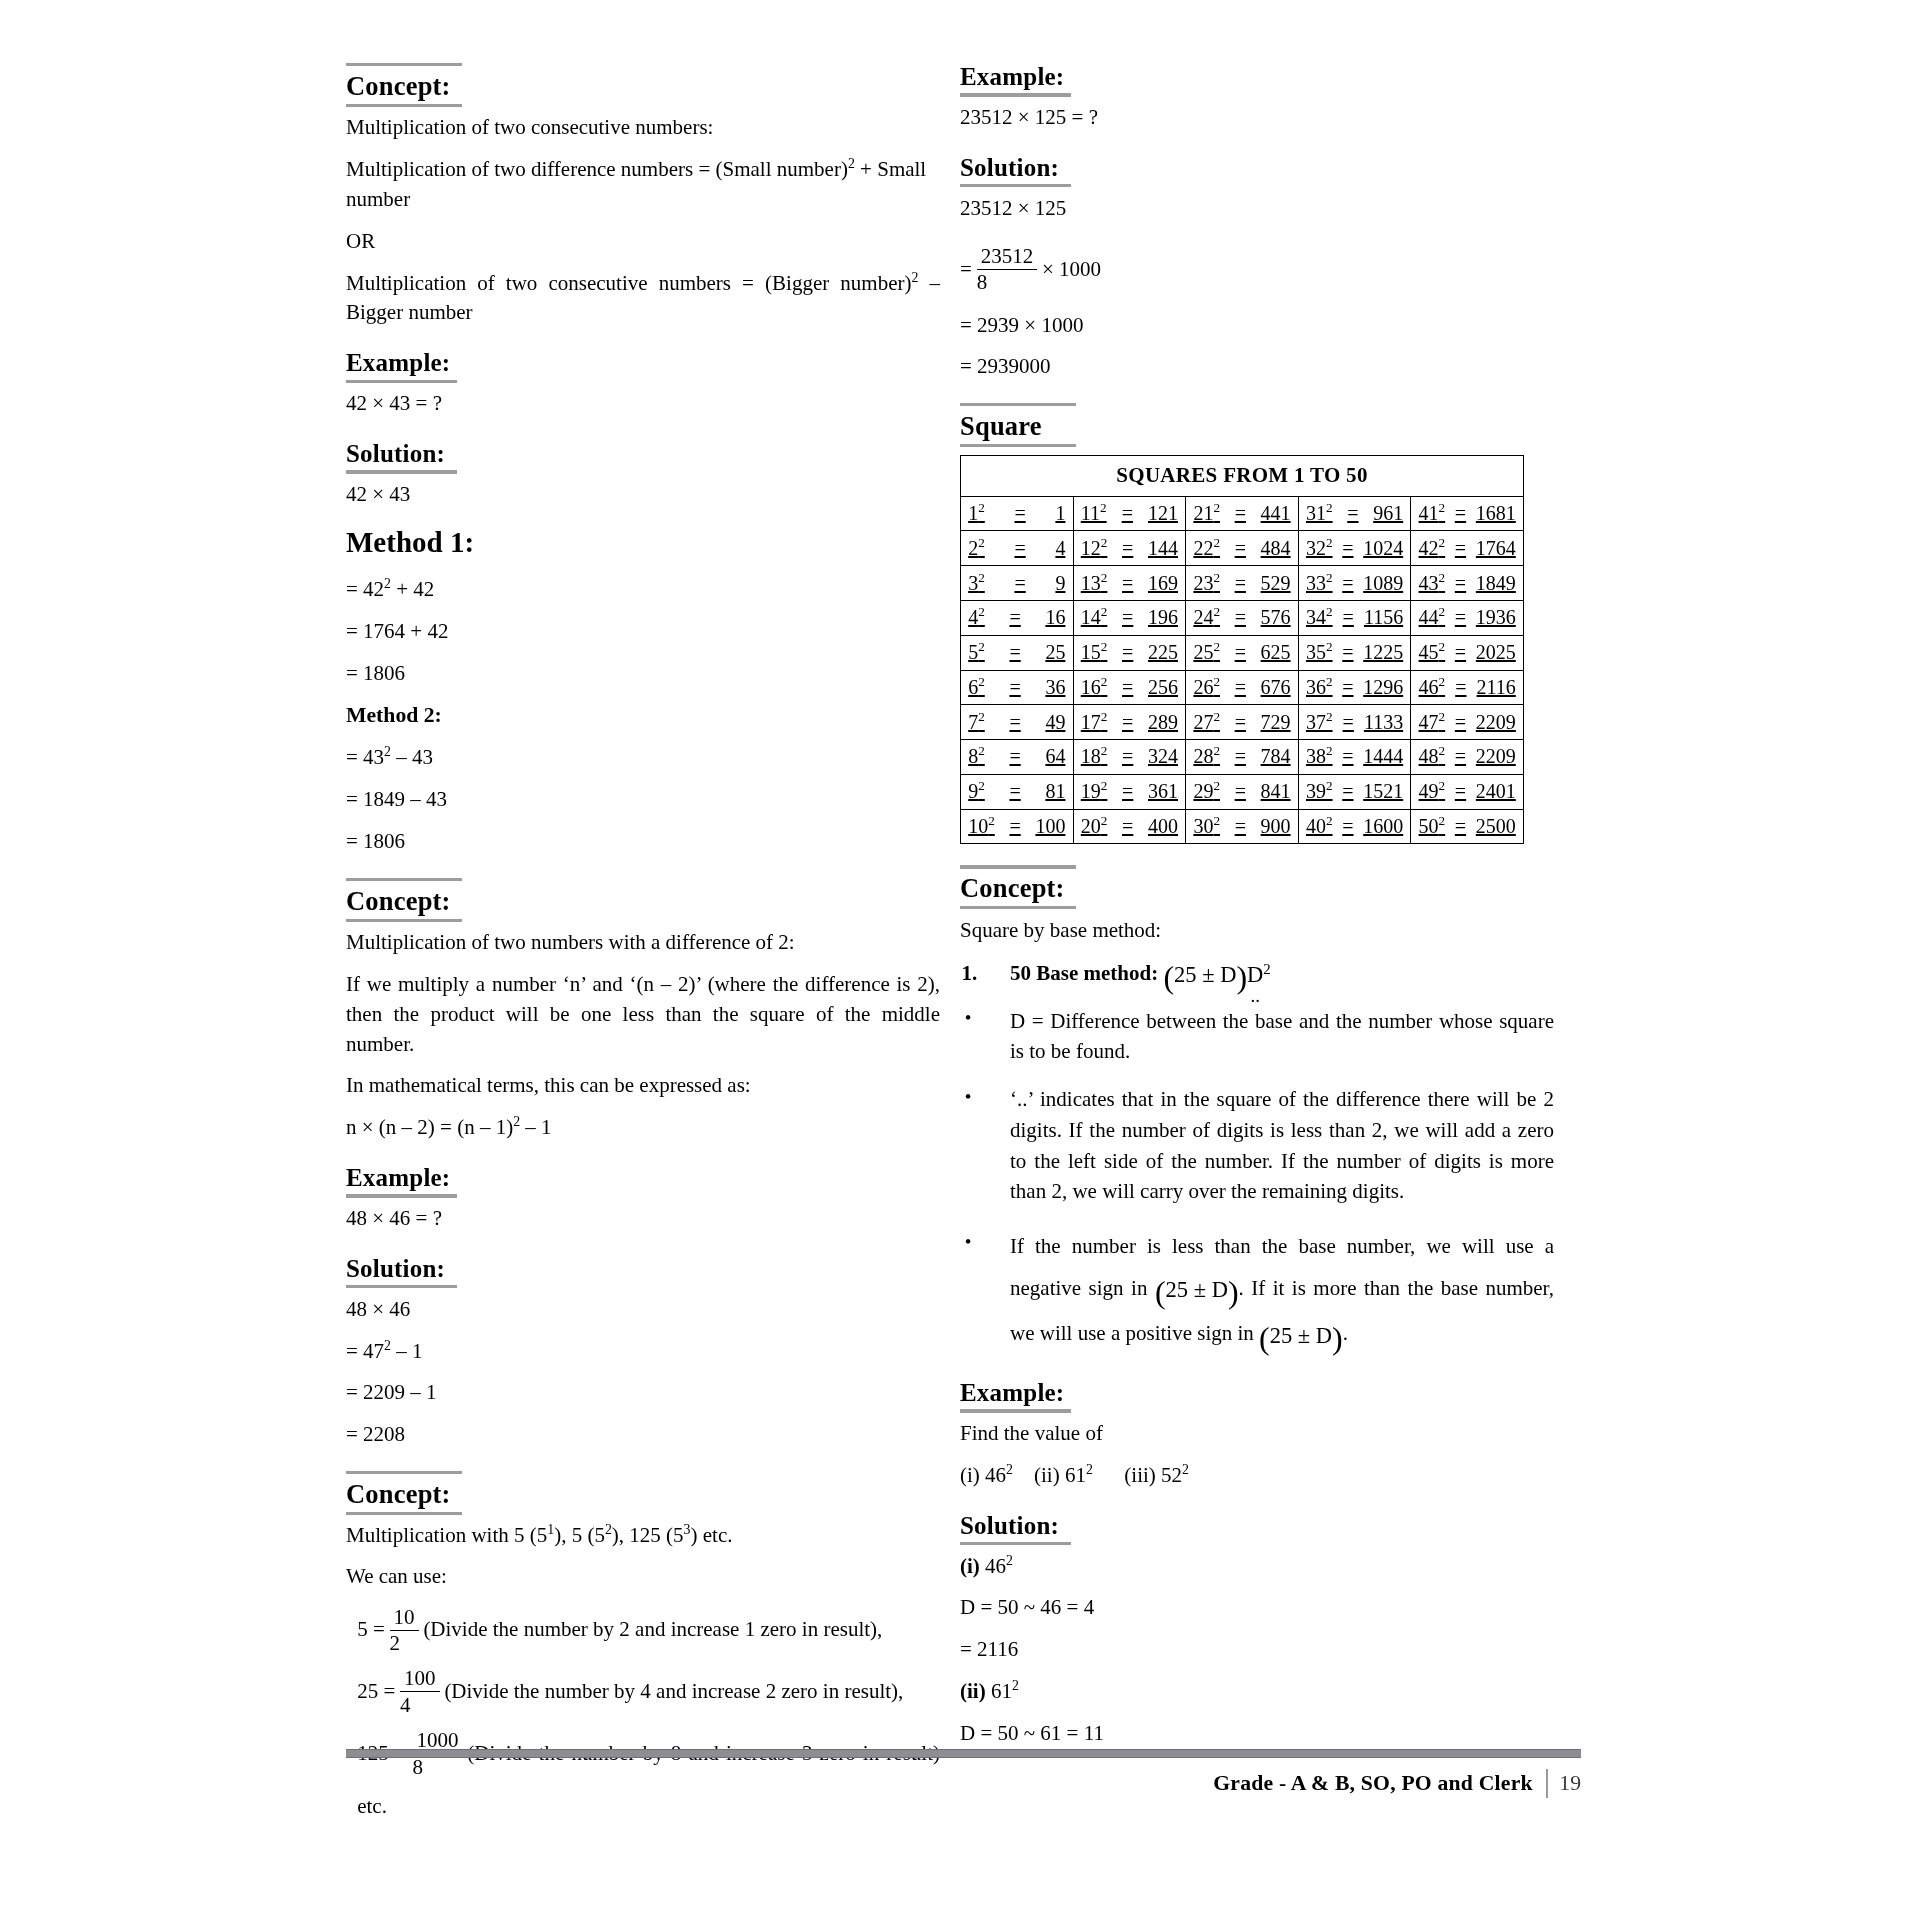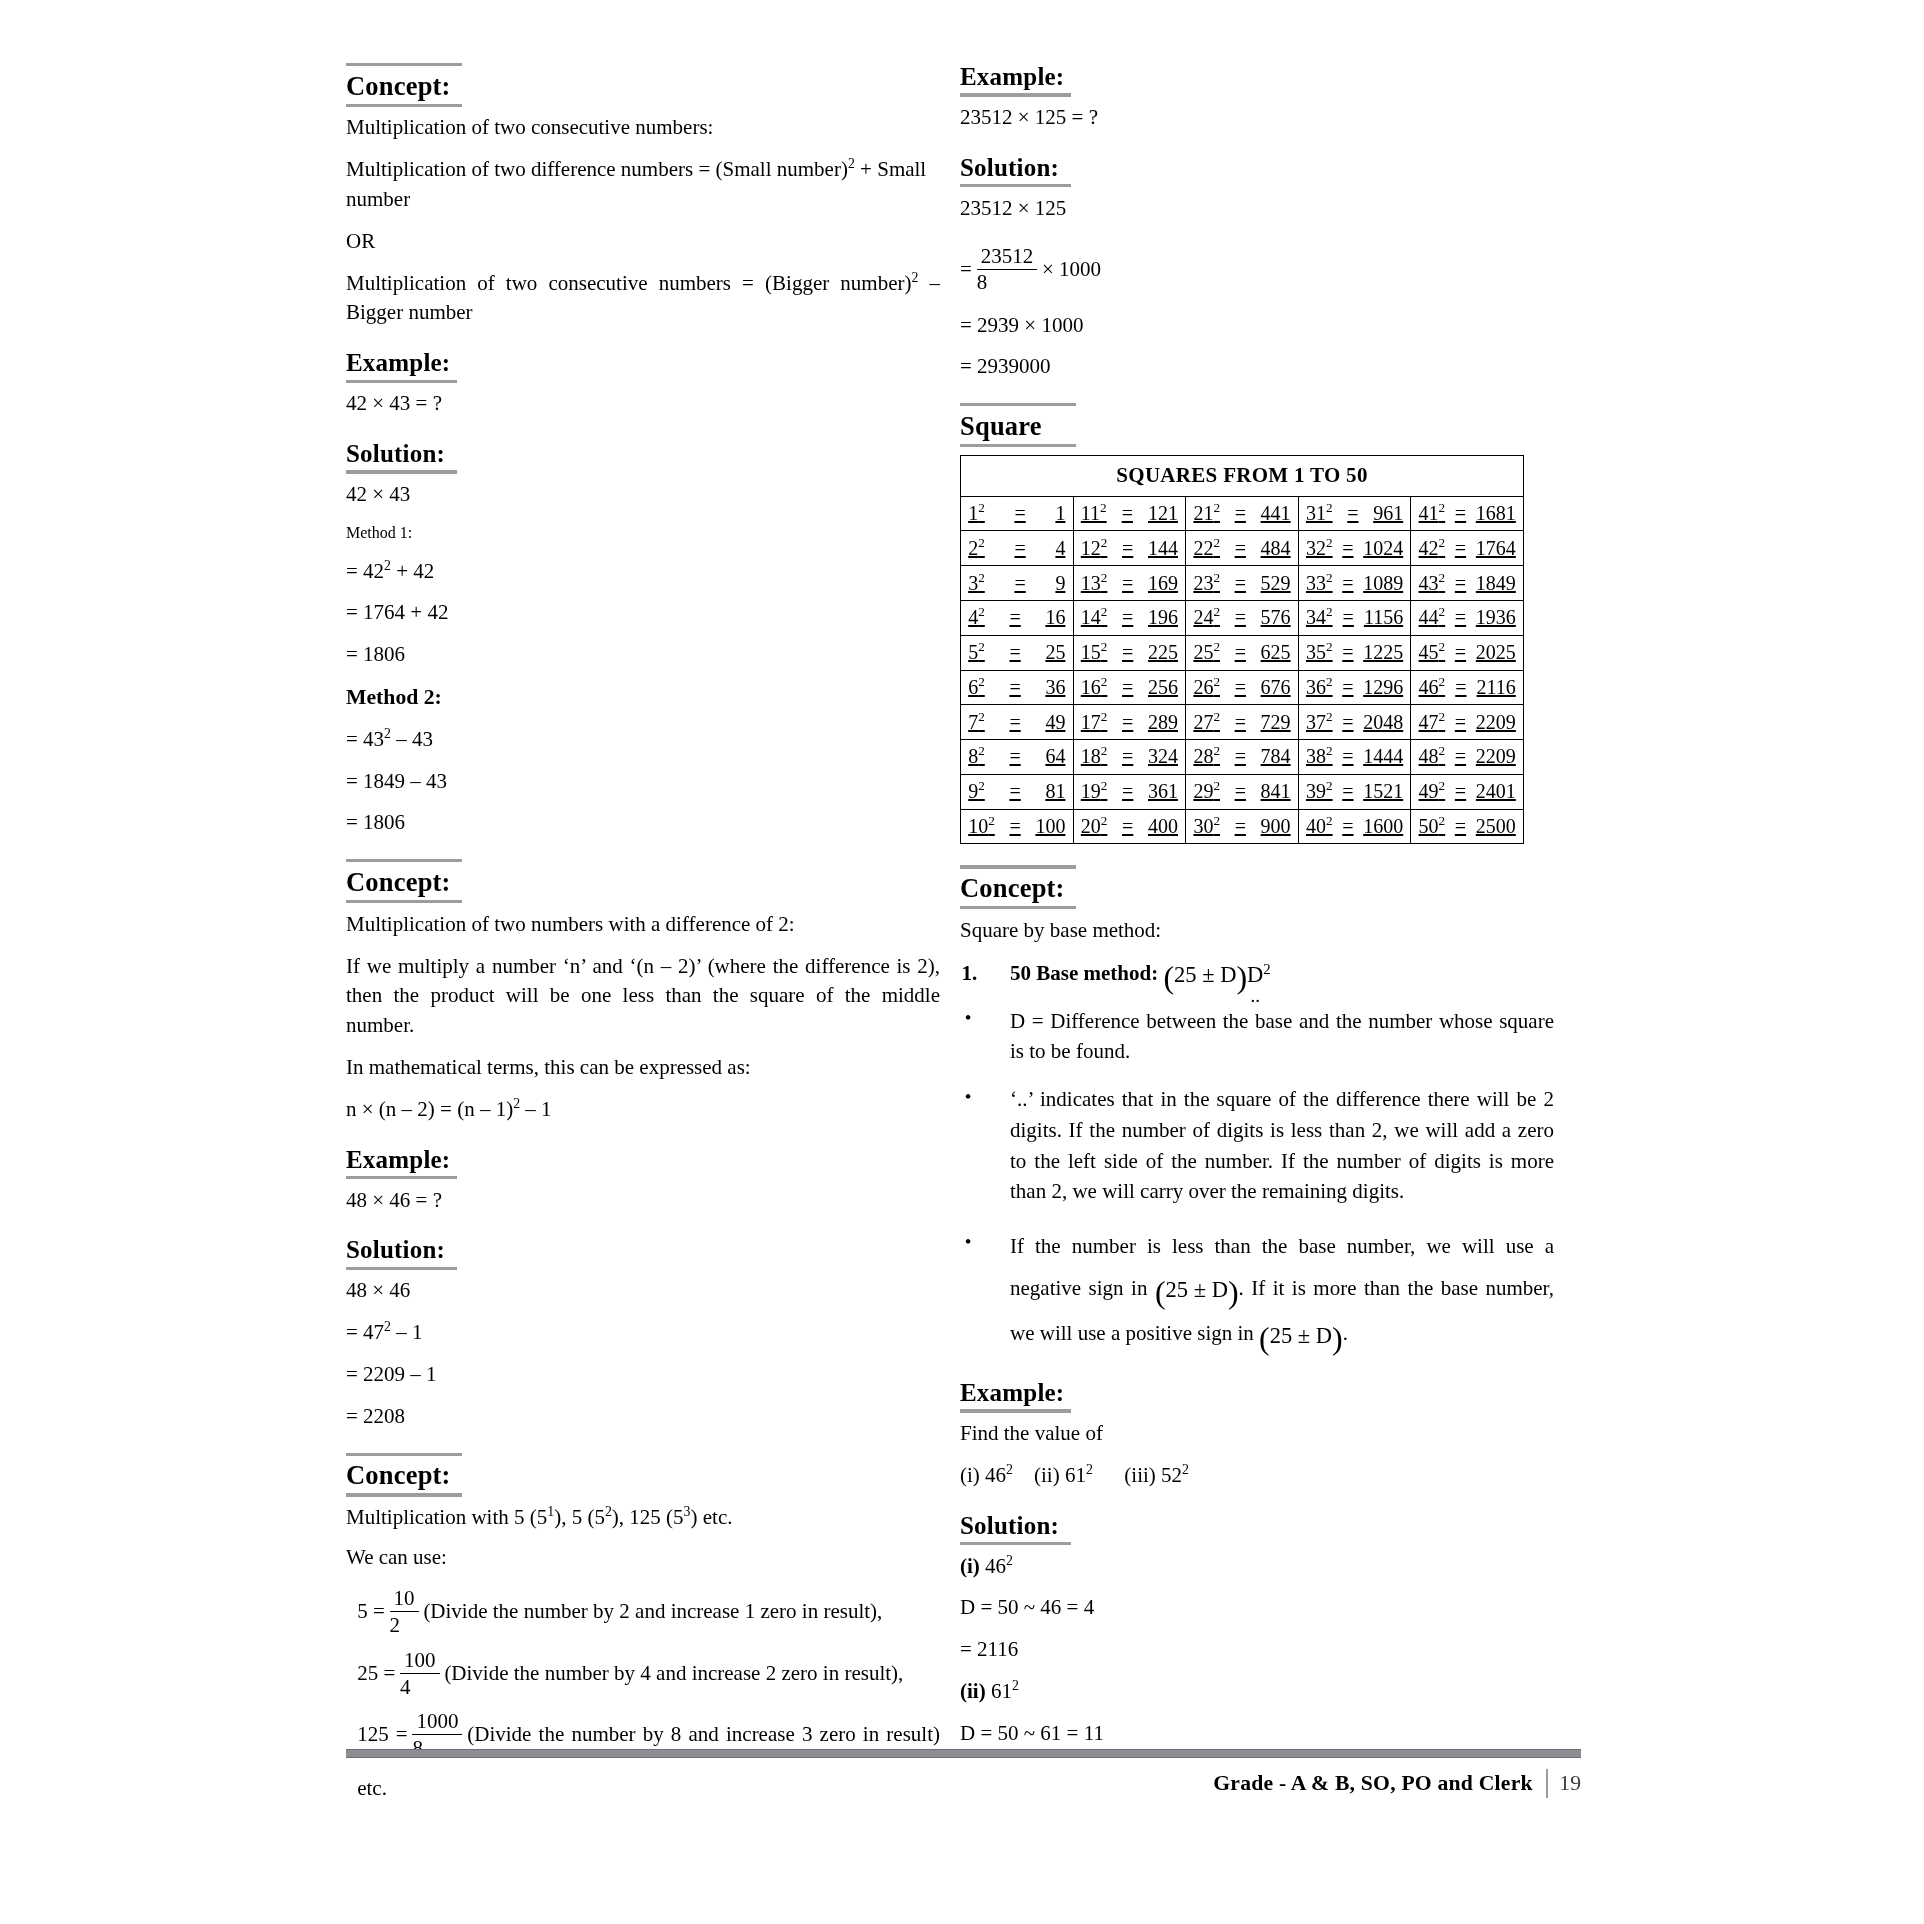--- a/index.html
+++ b/index.html
@@ -266,21 +266,21 @@
         <div class="rule-bot sub-rule-bot"></div>
       </div>
       <p class="t">42 × 43 = ?</p>
 
       <div class="heading-block">
         <div class="heading-text">Solution:</div>
         <div class="rule-bot sub-rule-bot"></div>
       </div>
       <p class="t">42 × 43</p>
 
-      <p class="t" style="font-weight:normal;font-size:16px;">Method 1:</p>
+      <p class="t" style="font-weight:bold;font-size:29px;">Method 1:</p>
       <p class="t"><span>= 42</span><sup>2</sup><span> + 42</span></p>
       <p class="t">= 1764 + 42</p>
       <p class="t">= 1806</p>
 
       <p class="t" style="font-weight:bold;font-size:21.7px;">Method 2:</p>
       <p class="t"><span>= 43</span><sup>2</sup><span> – 43</span></p>
       <p class="t">= 1849 – 43</p>
       <p class="t">= 1806</p>
 
       <div class="heading-block">
@@ -600,21 +600,21 @@
                   <span class="cellrow">
                     <span class="lhs">27<sup>2</sup></span>
                     <span class="eq">=</span>
                     <span class="rhs">729</span>
                   </span>
                 </td>
                 <td>
                   <span class="cellrow">
                     <span class="lhs">37<sup>2</sup></span>
                     <span class="eq">=</span>
-                    <span class="rhs">2048</span>
+                    <span class="rhs">1133</span>
                   </span>
                 </td>
                 <td>
                   <span class="cellrow">
                     <span class="lhs">47<sup>2</sup></span>
                     <span class="eq">=</span>
                     <span class="rhs">2209</span>
                   </span>
                 </td>
               </tr>

